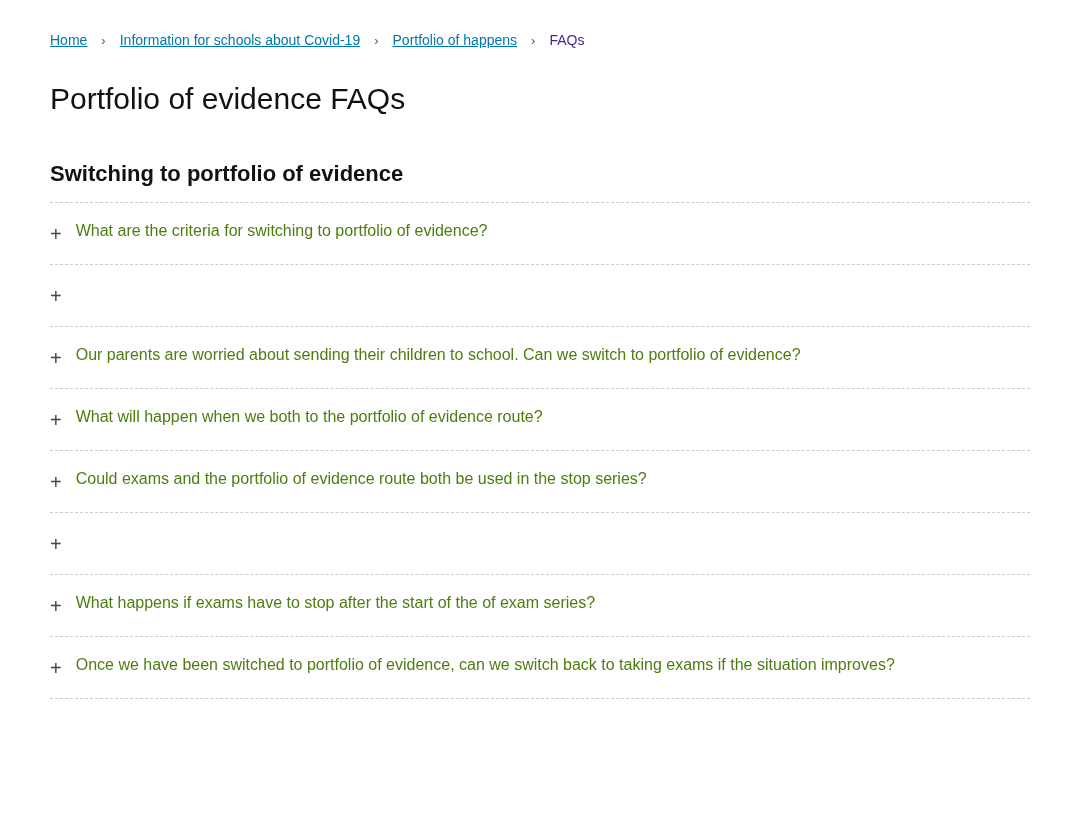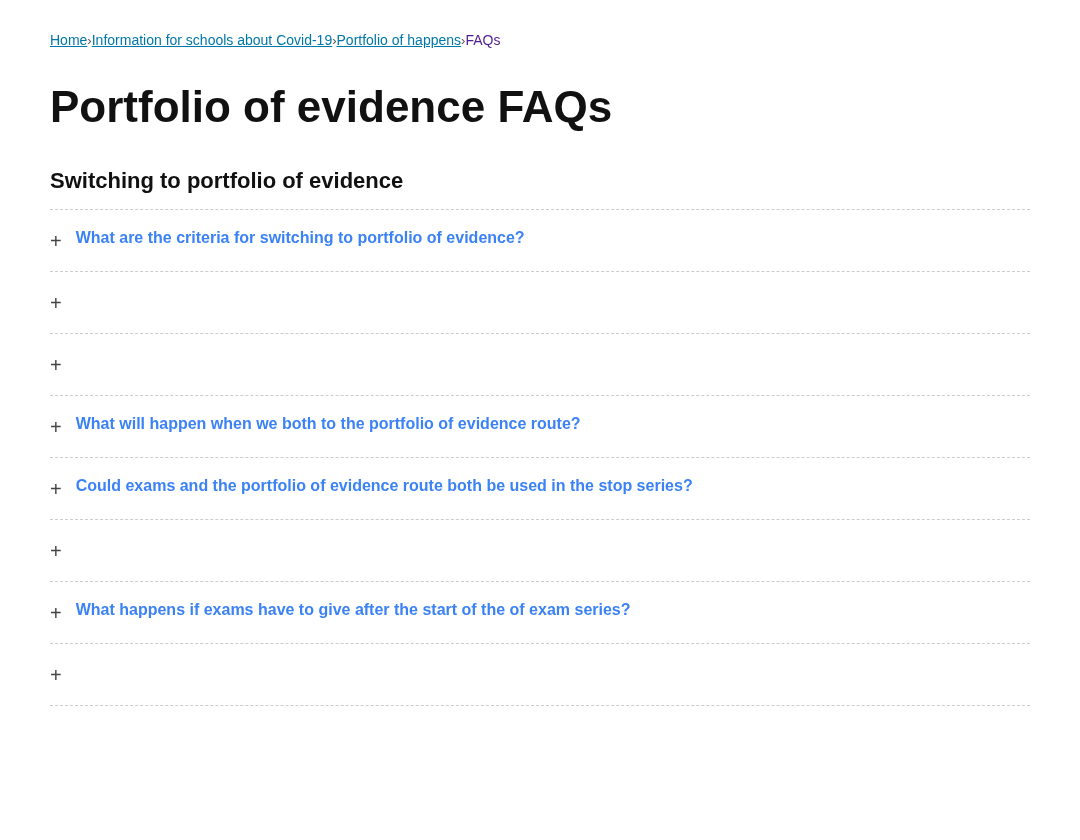--- a/index.html
+++ b/index.html
@@ -19,21 +19,21 @@
     .page-container {
       max-width: 1080px;
       margin: 0 auto;
       padding: 30px 50px 50px 50px;
     }
 
     
     .breadcrumb {
       display: flex;
       align-items: center;
-      gap: 0;
+      gap: 14px;
       font-size: 14px;
       margin-bottom: 30px;
       flex-wrap: wrap;
     }
 
     .breadcrumb a {
       color: #0077aa;
       text-decoration: underline;
       cursor: pointer;
     }
@@ -43,24 +43,24 @@
       font-size: 13px;
     }
 
     .breadcrumb .current {
       color: #4c1d95;
       text-decoration: none;
     }
 
     
     .page-title {
-      font-size: 44px;
-      font-weight: 700;
+      font-size: 30px;
+      font-weight: 400;
       color: #111111;
-      margin-bottom: 30px;
+      margin-bottom: 40px;
       line-height: 1.2;
     }
 
     
     .section-heading {
       font-size: 22px;
       font-weight: 700;
       color: #111111;
       margin-bottom: 0;
       padding-bottom: 12px;
@@ -94,22 +94,22 @@
       font-size: 20px;
       font-weight: 400;
       color: #444444;
       line-height: 1.4;
       flex-shrink: 0;
       margin-top: 1px;
     }
 
     .faq-question {
       font-size: 16px;
-      font-weight: 700;
-      color: #3b82f6;
+      font-weight: 400;
+      color: #4d7c0f;
       line-height: 1.5;
     }
   </style>
 </head>
 <body>
 
 <div class="page-container">
 
   <nav class="breadcrumb">
     <a>Home</a>
@@ -133,20 +133,21 @@
         </button>
       </li>
       <li class="faq-item">
         <button class="faq-toggle">
           <span class="plus-icon">+</span>
         </button>
       </li>
       <li class="faq-item">
         <button class="faq-toggle">
           <span class="plus-icon">+</span>
+          <span class="faq-question">Our parents are worried about sending their children to school. Can we switch to portfolio of evidence?</span>
         </button>
       </li>
       <li class="faq-item">
         <button class="faq-toggle">
           <span class="plus-icon">+</span>
           <span class="faq-question">What will happen when we both to the portfolio of evidence route?</span>
         </button>
       </li>
       <li class="faq-item">
         <button class="faq-toggle">
@@ -155,23 +156,24 @@
         </button>
       </li>
       <li class="faq-item">
         <button class="faq-toggle">
           <span class="plus-icon">+</span>
         </button>
       </li>
       <li class="faq-item">
         <button class="faq-toggle">
           <span class="plus-icon">+</span>
-          <span class="faq-question">What happens if exams have to give after the start of the of exam series?</span>
+          <span class="faq-question">What happens if exams have to stop after the start of the of exam series?</span>
         </button>
       </li>
       <li class="faq-item">
         <button class="faq-toggle">
           <span class="plus-icon">+</span>
+          <span class="faq-question">Once we have been switched to portfolio of evidence, can we switch back to taking exams if the situation improves?</span>
         </button>
       </li>
     </ul>
 
 </div>
 
 </body></html>

